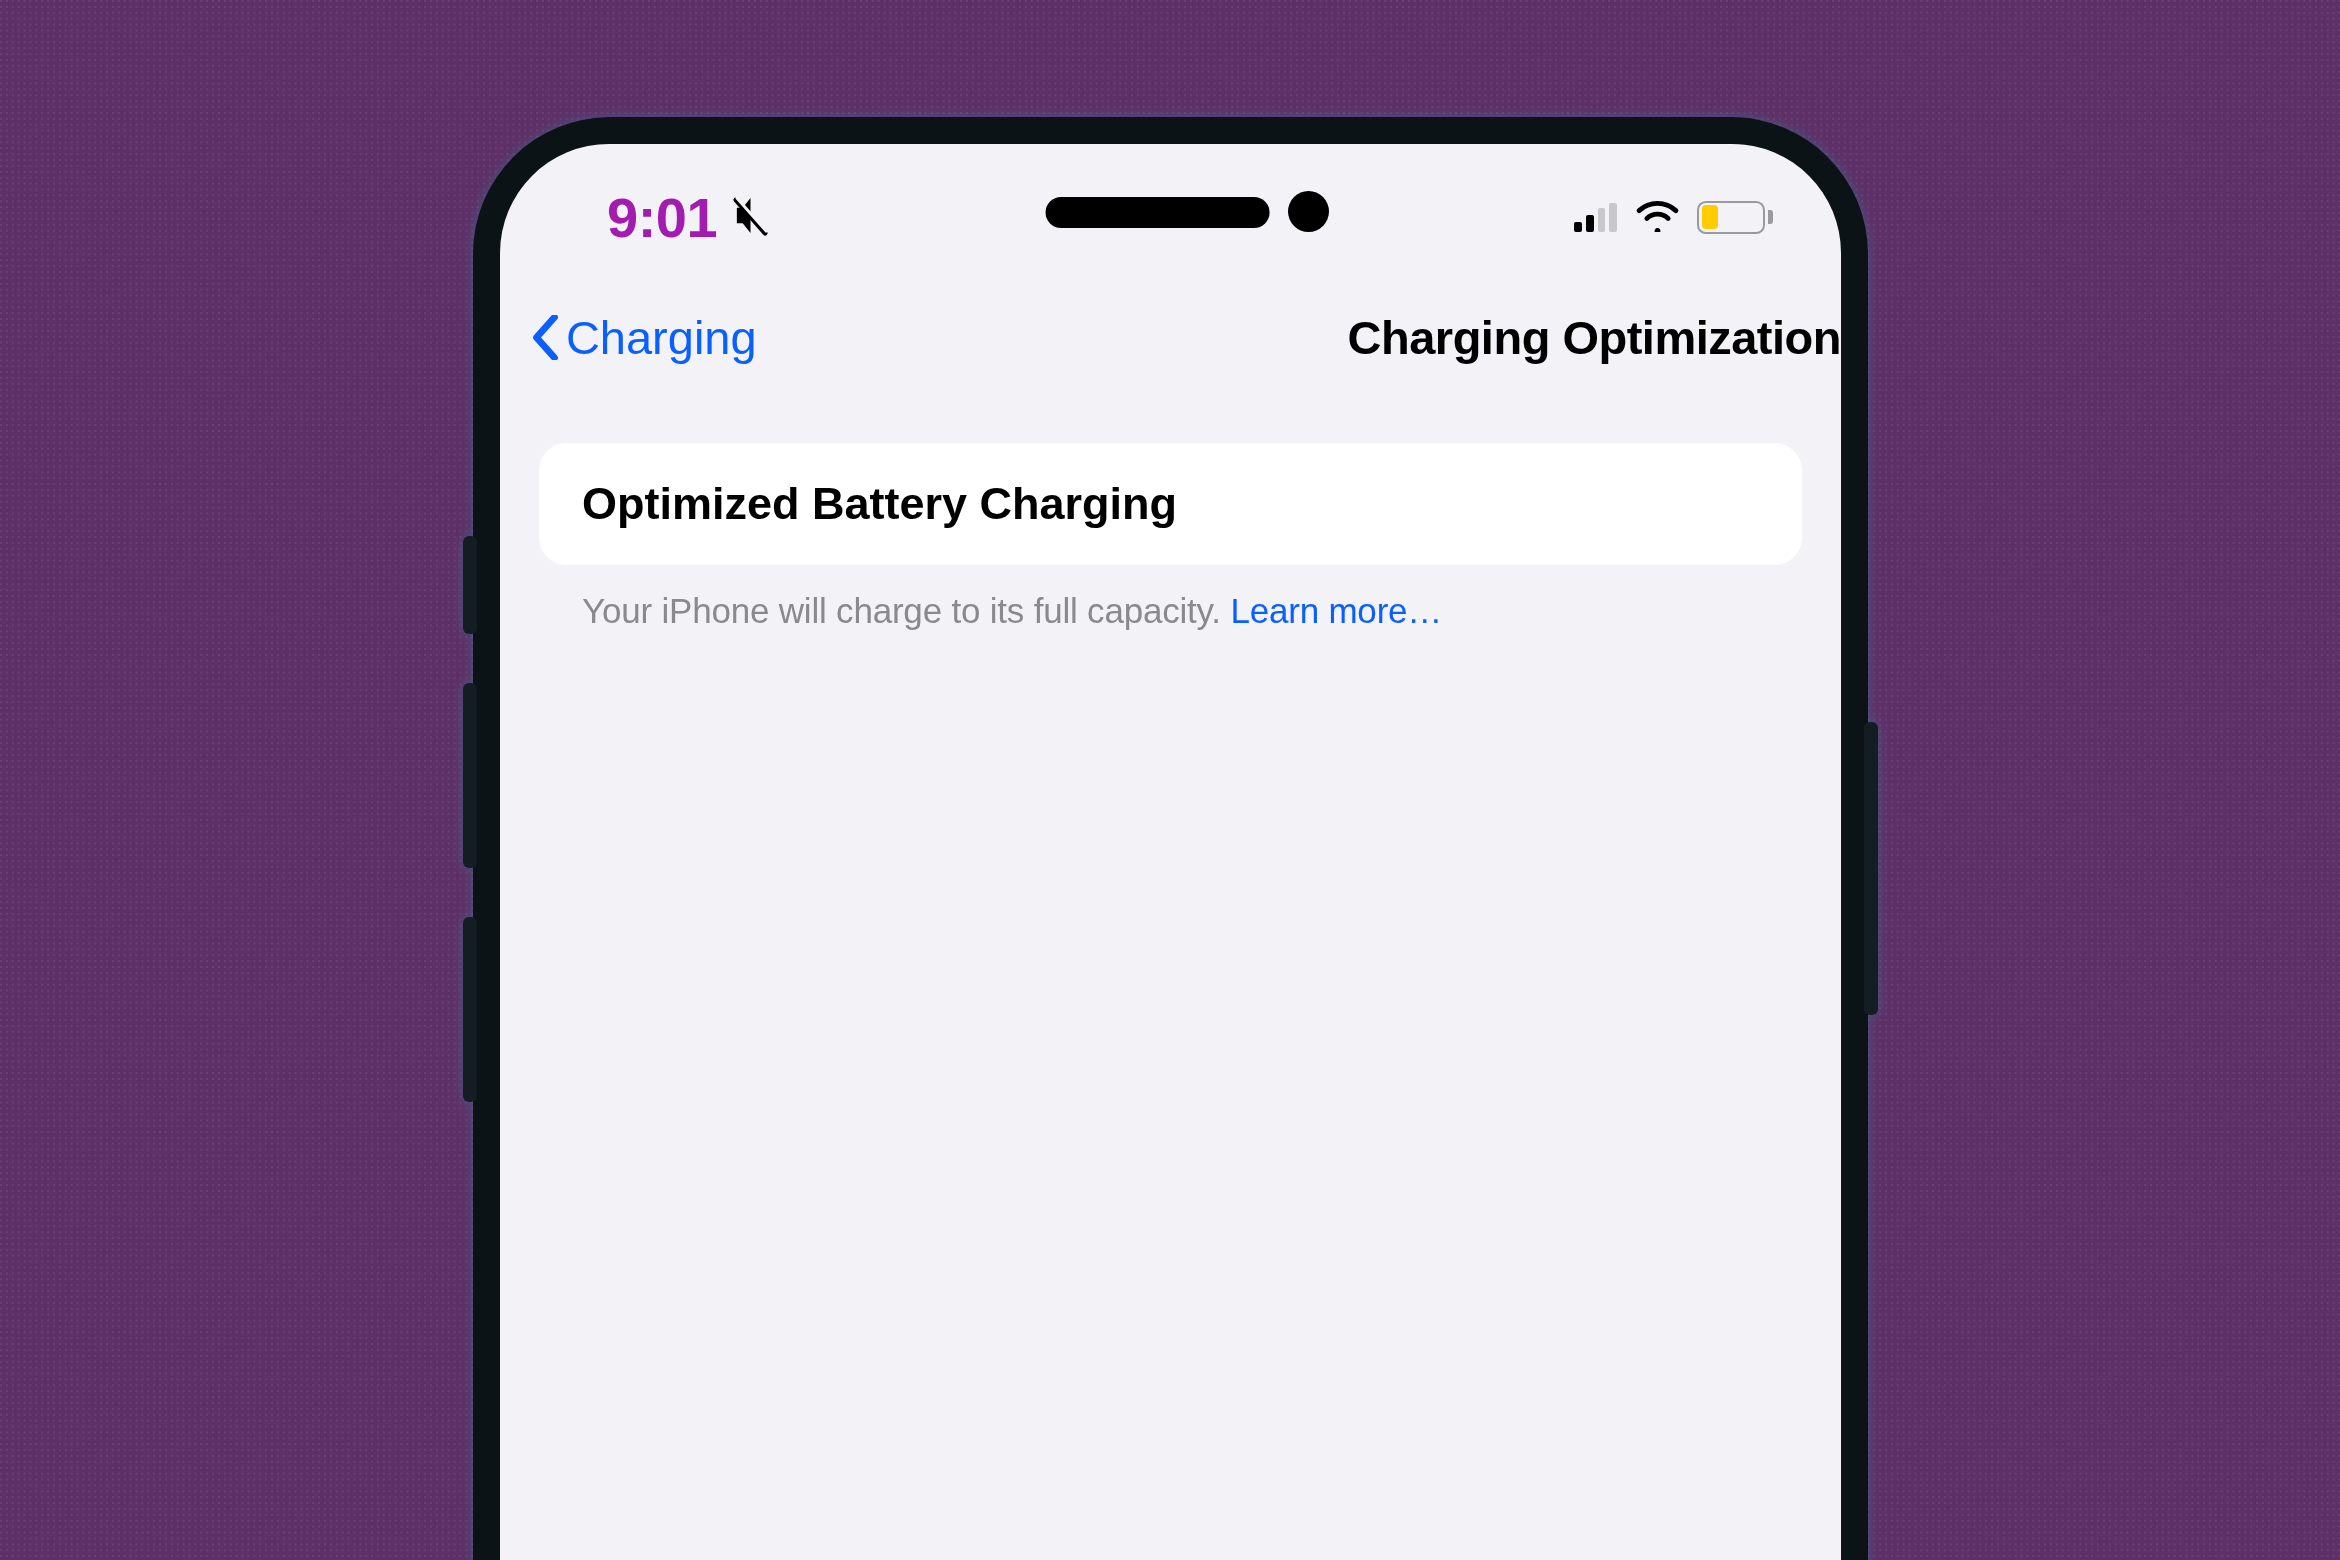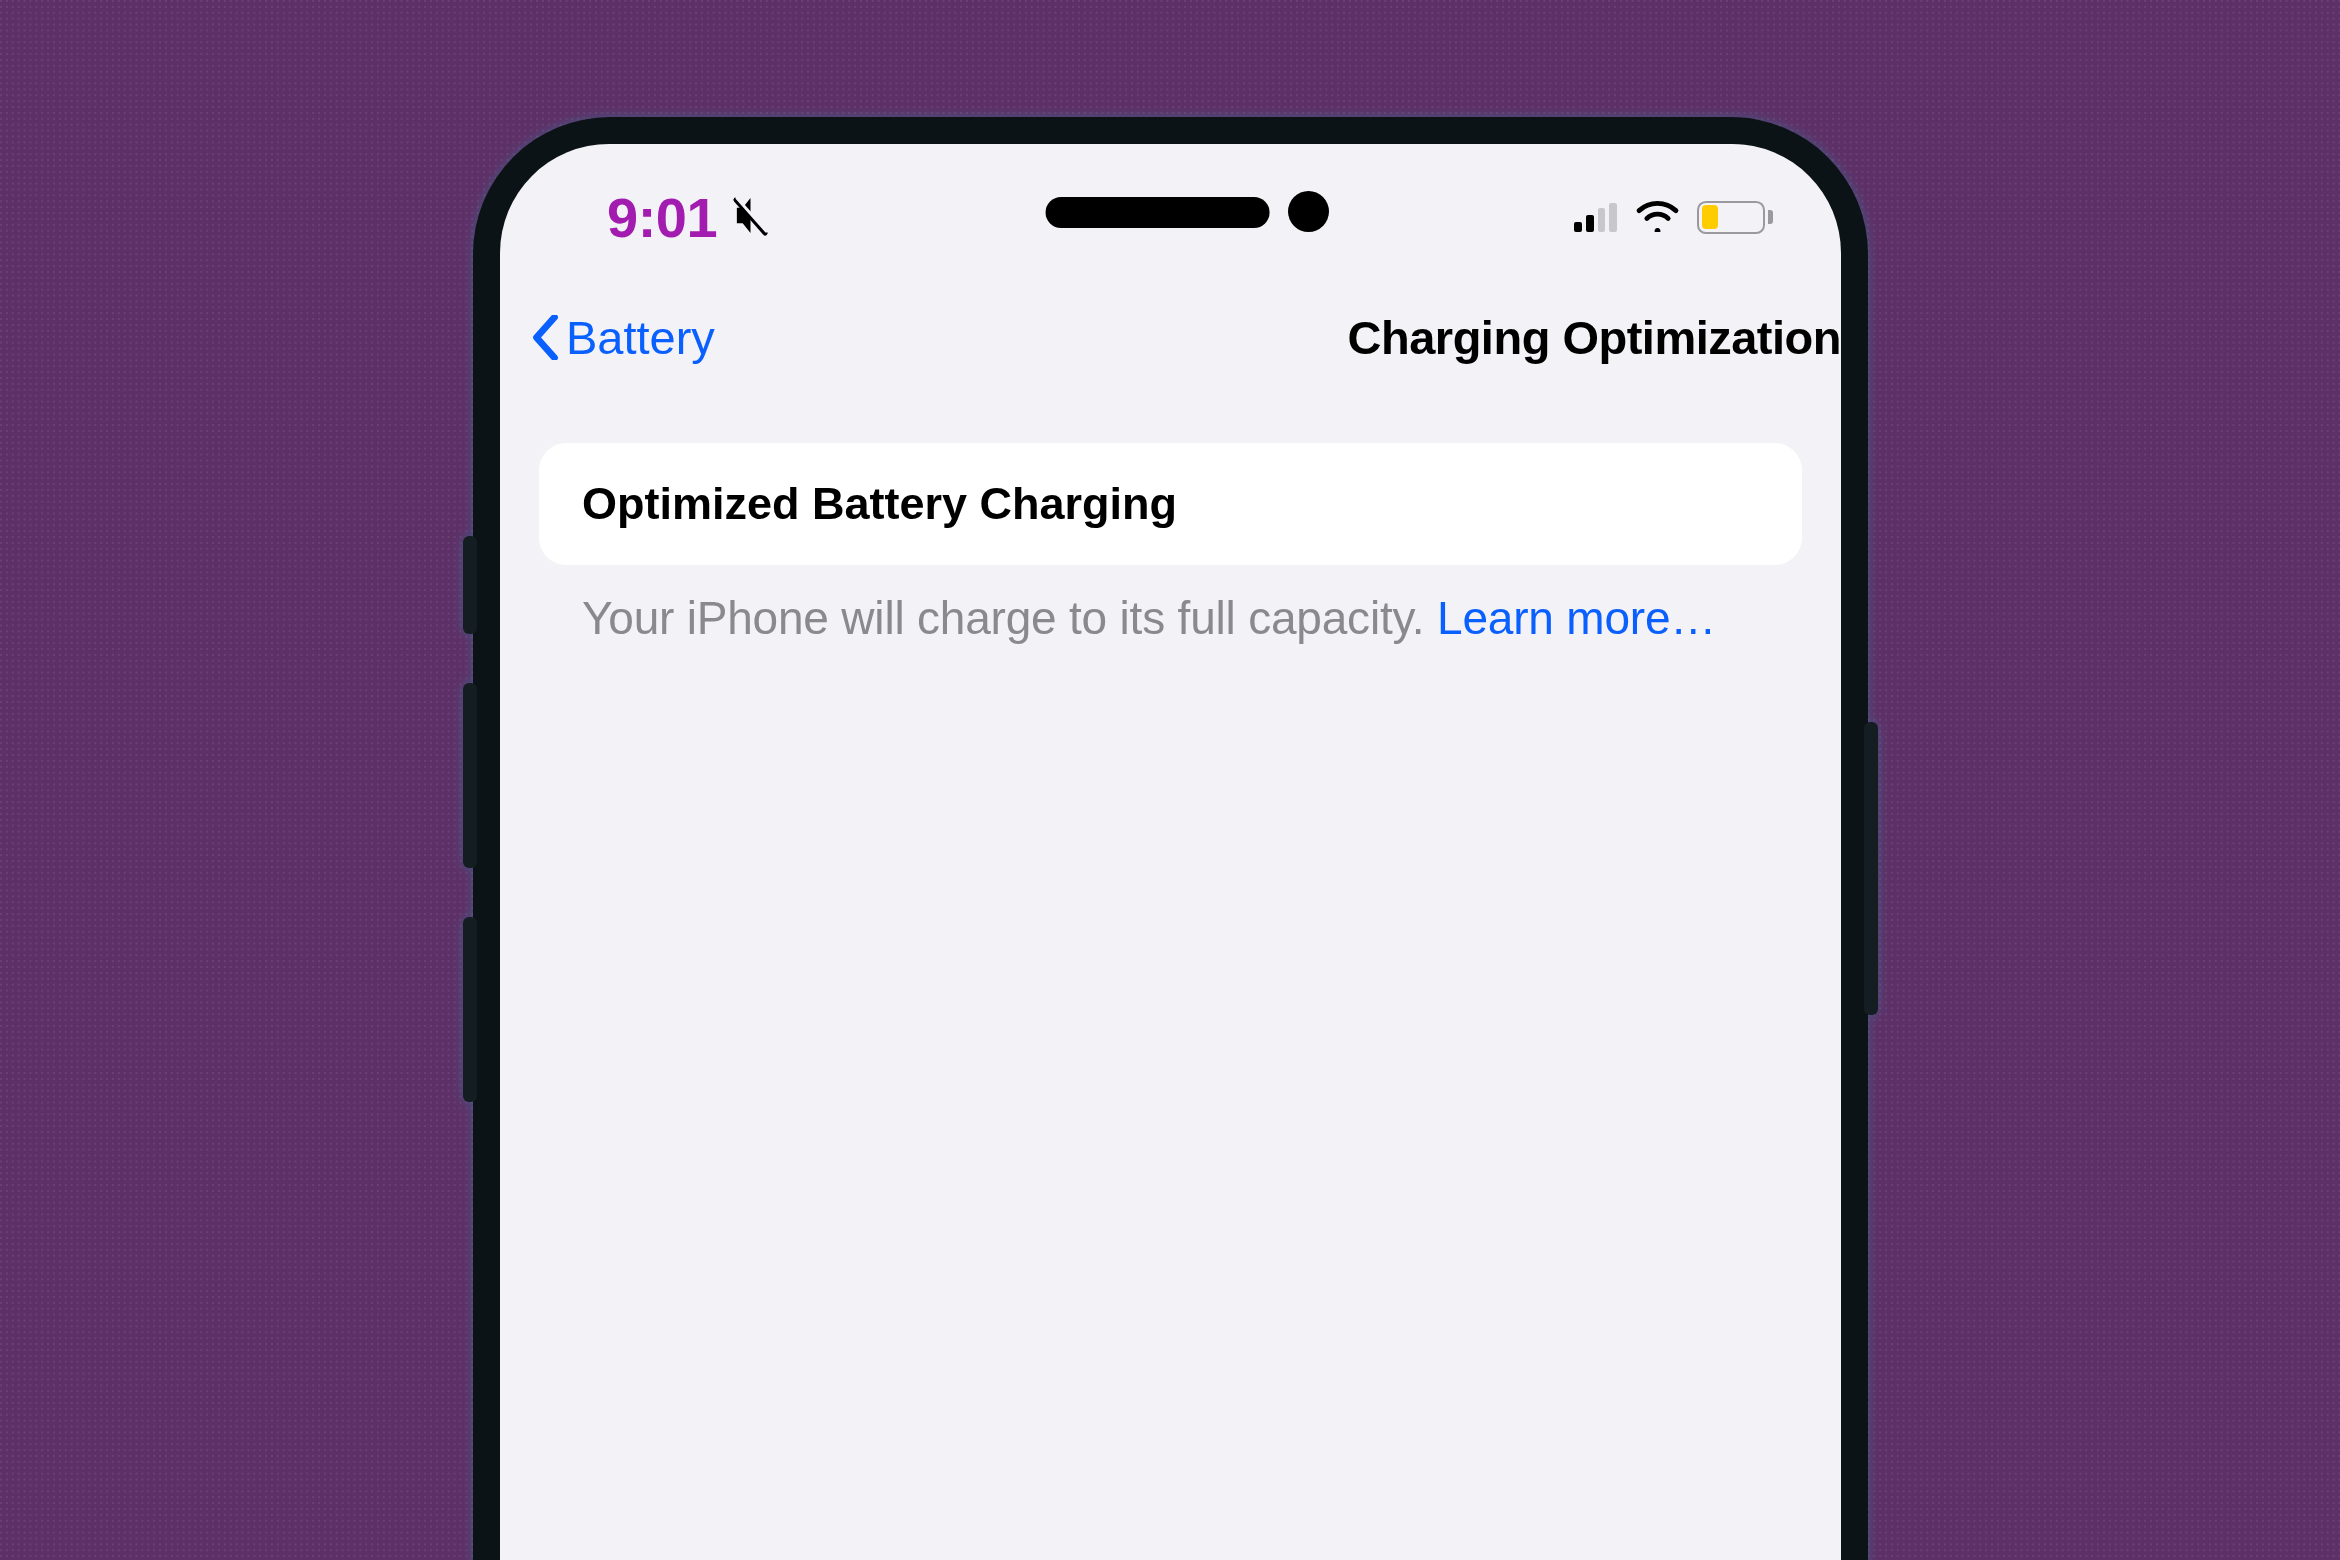--- a/index.html
+++ b/index.html
@@ -182,21 +182,21 @@
     content: "";
     position: absolute;
     top: 0;
     left: 43px;
     right: 0;
     height: 1px;
     background: #d8d8dc;
   }
   .footer-text {
     padding: 21.5px 43px 0 43px;
-    font-size: 46px;
+    font-size: 35px;
     line-height: 1.35;
     color: #8a8a8e;
     letter-spacing: -0.2px;
   }
   .footer-text .link {
     color: #0a60ff;
     cursor: pointer;
   }
   .spacer { height: 68px; }
   
@@ -266,21 +266,21 @@
           <span class="battery-cap"></span>
         </span>
       </div>
     </div>
 
     <div class="nav-bar">
       <div class="back-button">
         <svg width="33" height="45" viewBox="0 0 24 40">
           <polyline points="20,2 4,20 20,38" fill="none" stroke="#0a60ff" stroke-width="6" stroke-linecap="round" stroke-linejoin="round"></polyline>
         </svg>
-        <span>Battery</span>
+        <span>Charging</span>
       </div>
       <div class="nav-title">Charging Optimization</div>
     </div>
 
     <div class="content">
 
       <div class="group">
         <div class="row">
           <span>Optimized Battery Charging</span>
         </div>

